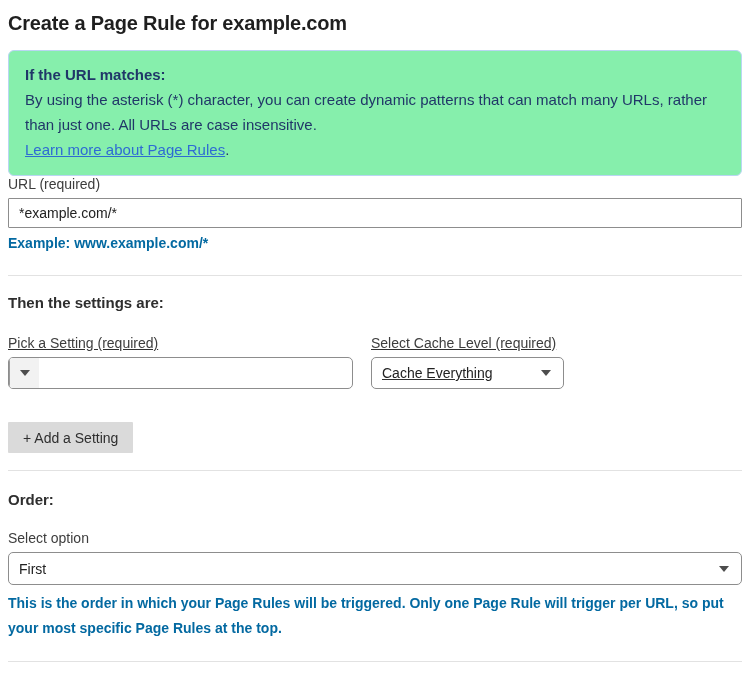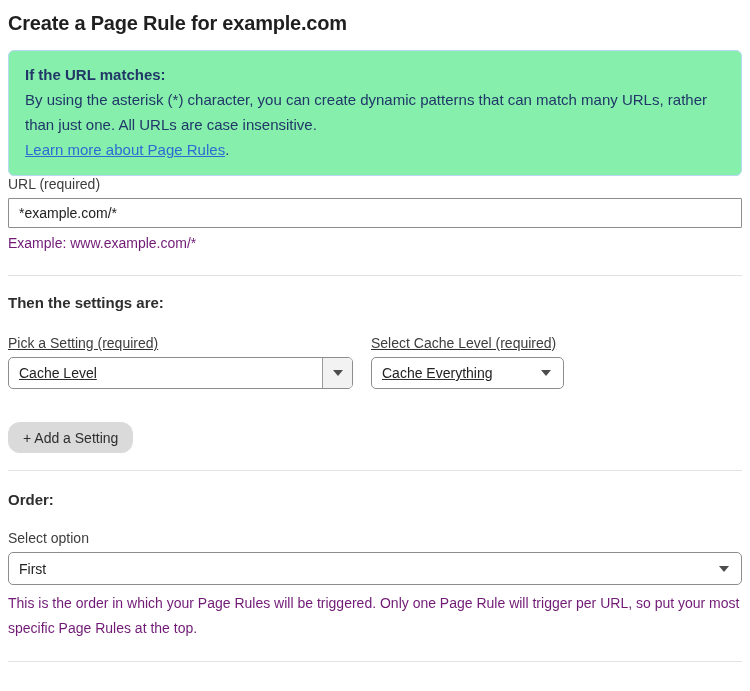--- a/index.html
+++ b/index.html
@@ -51,21 +51,22 @@
     padding: 0 10px;
     font-size: 14px;
     font-family: "Liberation Sans", "DejaVu Sans", sans-serif;
     color: #222222;
     background: #ffffff;
     outline: none;
   }
   .helper-text {
     margin-top: 7px;
     font-size: 14px;
-    color: #701a75;
+    color: #0369a1;
+    font-weight: bold;
   }
 
   .divider {
     border: none;
     border-top: 1px solid #e2e2e2;
     margin-top: 24px;
   }
 
   .section-heading {
     margin-top: 18px;
@@ -110,21 +111,21 @@
     display: flex;
     align-items: center;
     justify-content: center;
     padding-right: 12px;
   }
   .col-pick { width: 345px; }
   .col-cache { width: 193px; }
 
   .btn {
     border: none;
-    border-radius: 12px;
+    border-radius: 1px;
     font-size: 14px;
     font-family: "Liberation Sans", "DejaVu Sans", sans-serif;
     padding: 8px 15px;
     height: 30px;
     cursor: pointer;
     color: #2e2e2e;
     background: #d8d8d8;
   }
   .btn-add { margin-top: 33px; height: 31px; background: #dadada; }
 
@@ -153,21 +154,20 @@
   <div class="helper-text">Example: www.example.com/*</div>
 
   <hr class="divider">
 
   <div class="section-heading">Then the settings are:</div>
 
   <div class="settings-row">
     <div class="settings-col col-pick">
       <div class="field-label">Pick a Setting (required)</div>
       <div class="select-box">
-        <span class="select-value">Cache Level</span>
         <span class="caret-cell">
             <span class="caret"></span>
           </span>
       </div>
     </div>
     <div class="settings-col col-cache">
       <div class="field-label">Select Cache Level (required)</div>
       <div class="select-box">
         <span class="select-value">Cache Everything</span>
         <span class="caret-pad">

